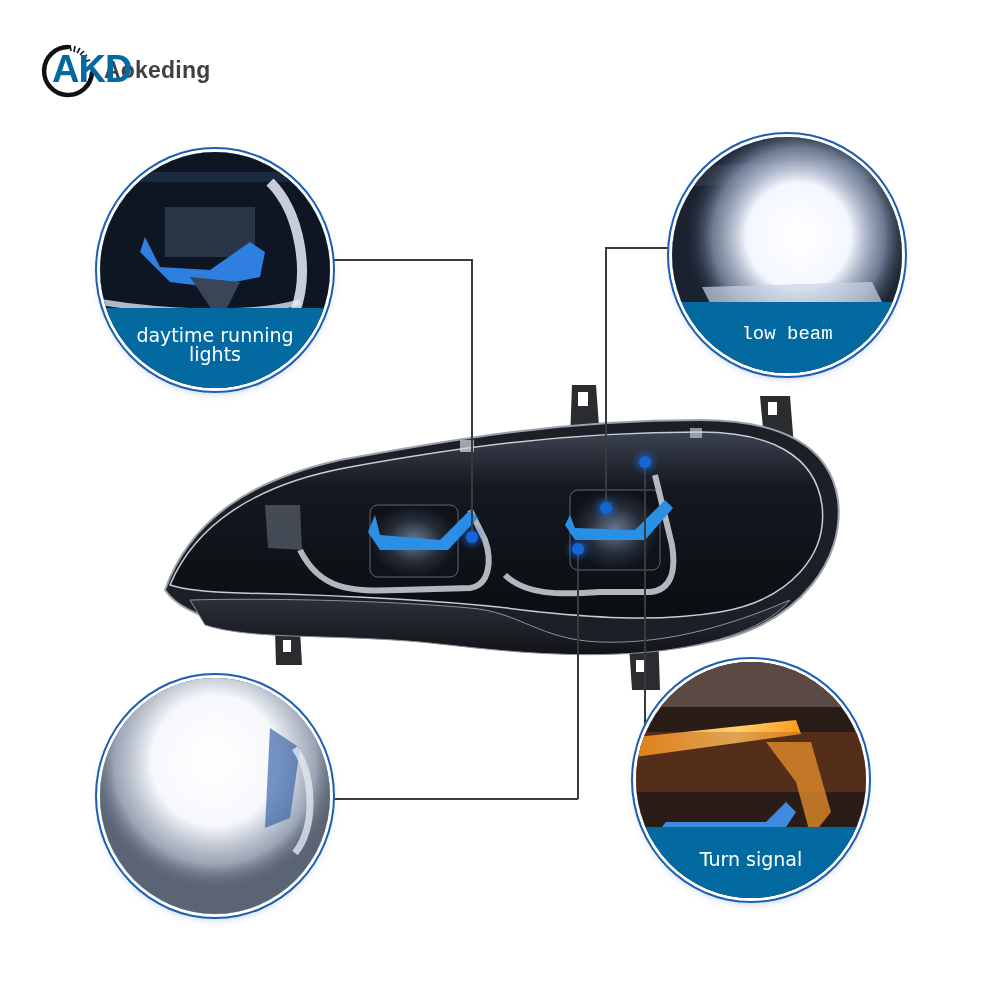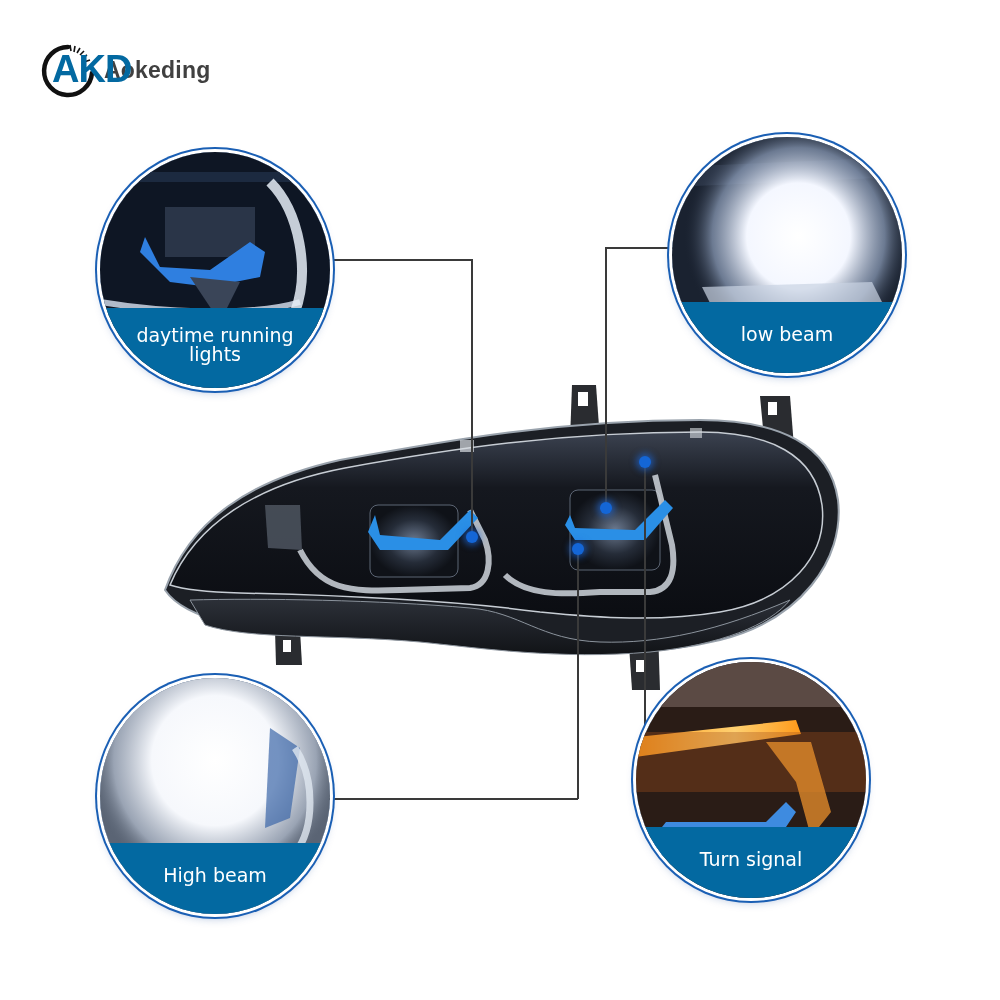--- a/index.html
+++ b/index.html
@@ -17,21 +17,21 @@
   
   .bubble { position:absolute; width:230px; height:236px; border-radius:50%;
             overflow:hidden; box-shadow:0 0 0 3px #ffffff, 0 0 0 5px #1a5fb4, 0 4px 10px rgba(20,70,150,0.35); }
   .bubble .scene { position:absolute; inset:0; }
   .bubble .band { position:absolute; left:0; right:0; bottom:0; height:30%;
                   background:#0369a1; display:flex; align-items:center; justify-content:center;
                   text-align:center; color:#ffffff; font-size:19px; line-height:19px; padding:0 20px 6px; box-sizing:border-box; }
   .bubble .band.two-line { height:34%; }
 
   #bubble-drl   { left:100px; top:152px; }
-  #bubble-low   { left:672px; top:137px; }
+  #bubble-low   { left:672px; top:137px;font-family:Liberation Mono, monospace; }
   #bubble-high  { left:100px; top:678px; }
   #bubble-turn  { left:636px; top:662px; }
 
   
   .line { position:absolute; background:#3a3a3a; }
   .dot { position:absolute; width:12px; height:12px; border-radius:50%; background:#1466d6;
          box-shadow:0 0 6px 3px rgba(30,110,230,0.55); transform:translate(-50%,-50%); }
 
   
   .headlight { position:absolute; left:0; top:0; width:1000px; height:1000px; pointer-events:none; }
@@ -168,23 +168,20 @@
     <radialGradient id="glowHigh" cx="0.5" cy="0.35" r="0.55">
       <stop offset="0" stop-color="#ffffff"></stop>
       <stop offset="0.5" stop-color="#f6f8fc"></stop>
       <stop offset="0.8" stop-color="#aab4c4" stop-opacity="0.8"></stop>
       <stop offset="1" stop-color="#5a6474" stop-opacity="0"></stop>
     </radialGradient>
     <rect width="230" height="236" fill="url(#glowHigh)"></rect>
     <path d="M170 50 L 200 70 L 190 140 L 165 150 Z" fill="#3c67a8" opacity="0.7"></path>
     <path d="M195 70 C 215 100, 215 150, 195 175" fill="none" stroke="#e0e7f0" stroke-width="7" opacity="0.8"></path>
   </svg>
-  <div class="band">
-    <span>High beam</span>
-  </div>
 </div>
 
 <div class="bubble" id="bubble-turn">
   <svg class="scene" viewBox="0 0 230 236" preserveAspectRatio="none">
     <rect width="230" height="236" fill="#2a1c16"></rect>
     <rect x="0" y="0" width="230" height="45" fill="#5b4a44"></rect>
     <linearGradient id="amber" x1="0" y1="0" x2="1" y2="0">
       <stop offset="0" stop-color="#ff9a1a"></stop>
       <stop offset="0.6" stop-color="#ffd070"></stop>
       <stop offset="1" stop-color="#ff9a1a"></stop>

